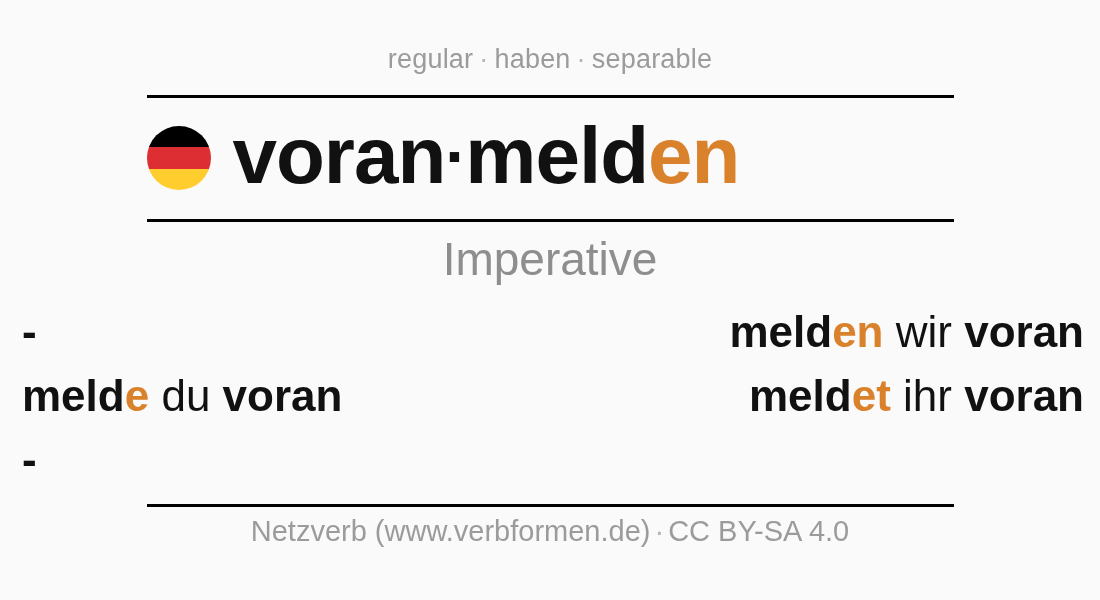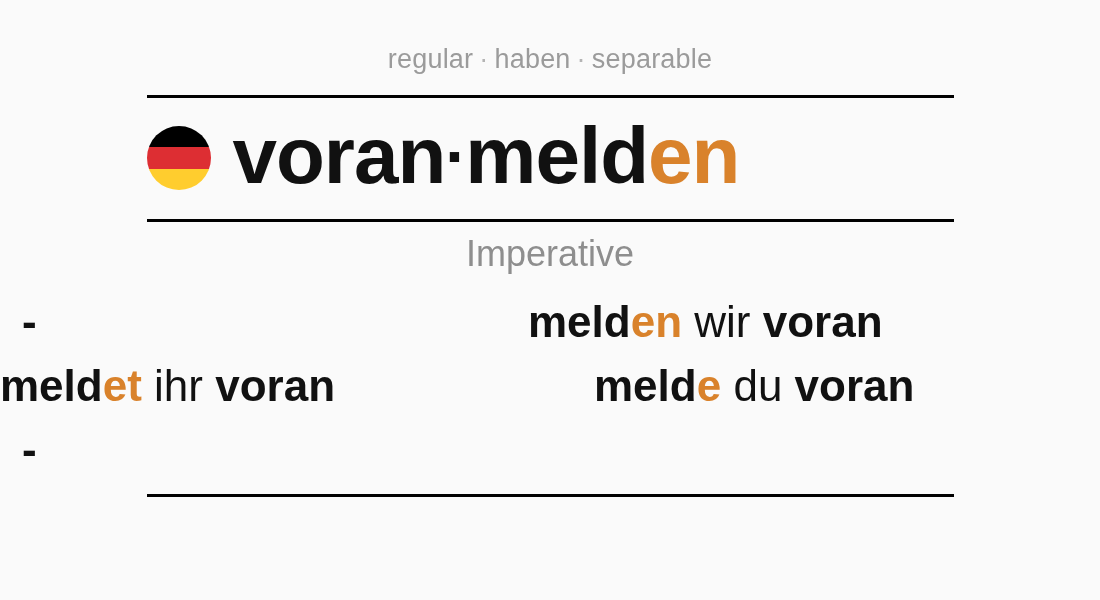--- a/index.html
+++ b/index.html
@@ -89,21 +89,21 @@
     font-weight: bold;
     letter-spacing: -2px;
     font-size: 66px;
     vertical-align: 4px;
   }
   .orange { color: #d9822b; }
 
   
   .subtitle {
     margin-top: 14px;
-    font-size: 36px;
+    font-size: 46px;
     color: #8e8e8e;
     line-height: 1;
     text-align: center;
   }
 
   
   .table {
     margin-top: 18px;
     width: 1100px;
     display: flex;
@@ -124,21 +124,21 @@
     width: 528px;
     padding-left: 22px;
     box-sizing: border-box;
     text-align: left;
     font-weight: bold;
   }
   .cell-right {
     width: 572px;
     padding-right: 16px;
     box-sizing: border-box;
-    text-align: left;
+    text-align: right;
     font-weight: bold;
   }
   .pron {
     font-weight: normal;
   }
   .dash {
     font-weight: bold;
     font-size: 44px;
   }
 
@@ -178,26 +178,29 @@
   <div class="subtitle">Imperative</div>
 
   <div class="table">
 
     <div class="trow">
       <div class="cell cell-left"><span class="dash">-</span></div>
       <div class="cell cell-right"><span>meld</span><span class="orange">en</span><span class="pron">&nbsp;<span>wir</span>&nbsp;</span><span>voran</span></div>
     </div>
 
     <div class="trow">
+      <div class="cell cell-left"><span>meld</span><span class="orange">e</span><span class="pron">&nbsp;<span>du</span>&nbsp;</span><span>voran</span></div>
       <div class="cell cell-right"><span>meld</span><span class="orange">et</span><span class="pron">&nbsp;<span>ihr</span>&nbsp;</span><span>voran</span></div>
-      <div class="cell cell-left"><span>meld</span><span class="orange">e</span><span class="pron">&nbsp;<span>du</span>&nbsp;</span><span>voran</span></div>
     </div>
 
     <div class="trow">
       <div class="cell cell-left"><span class="dash">-</span></div>
     </div>
 
   </div>
 
   <div class="rule rule-bottom"></div>
 
+  <div class="footer">
+    <span>Netzverb (www.verbformen.de)</span><span class="sep">·</span><span>CC BY-SA 4.0</span>
+  </div>
 
 </div>
 
 </body></html>

